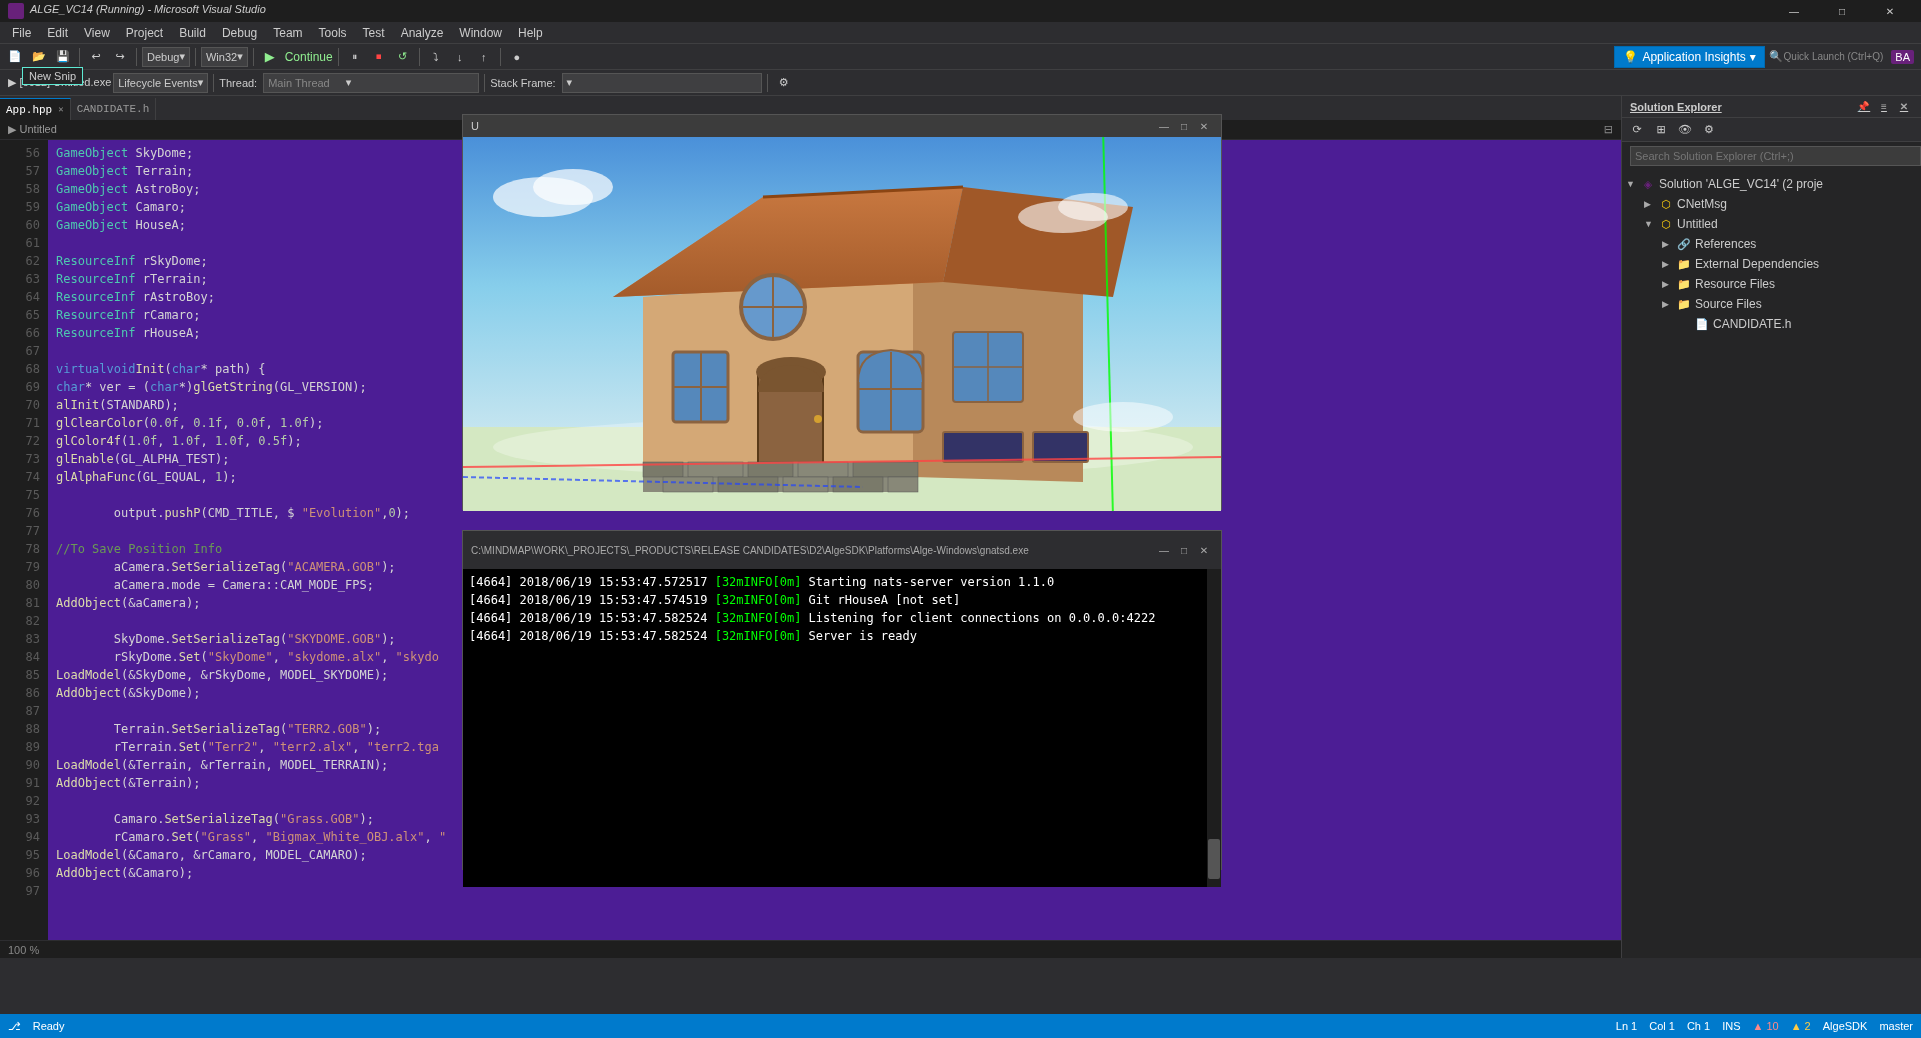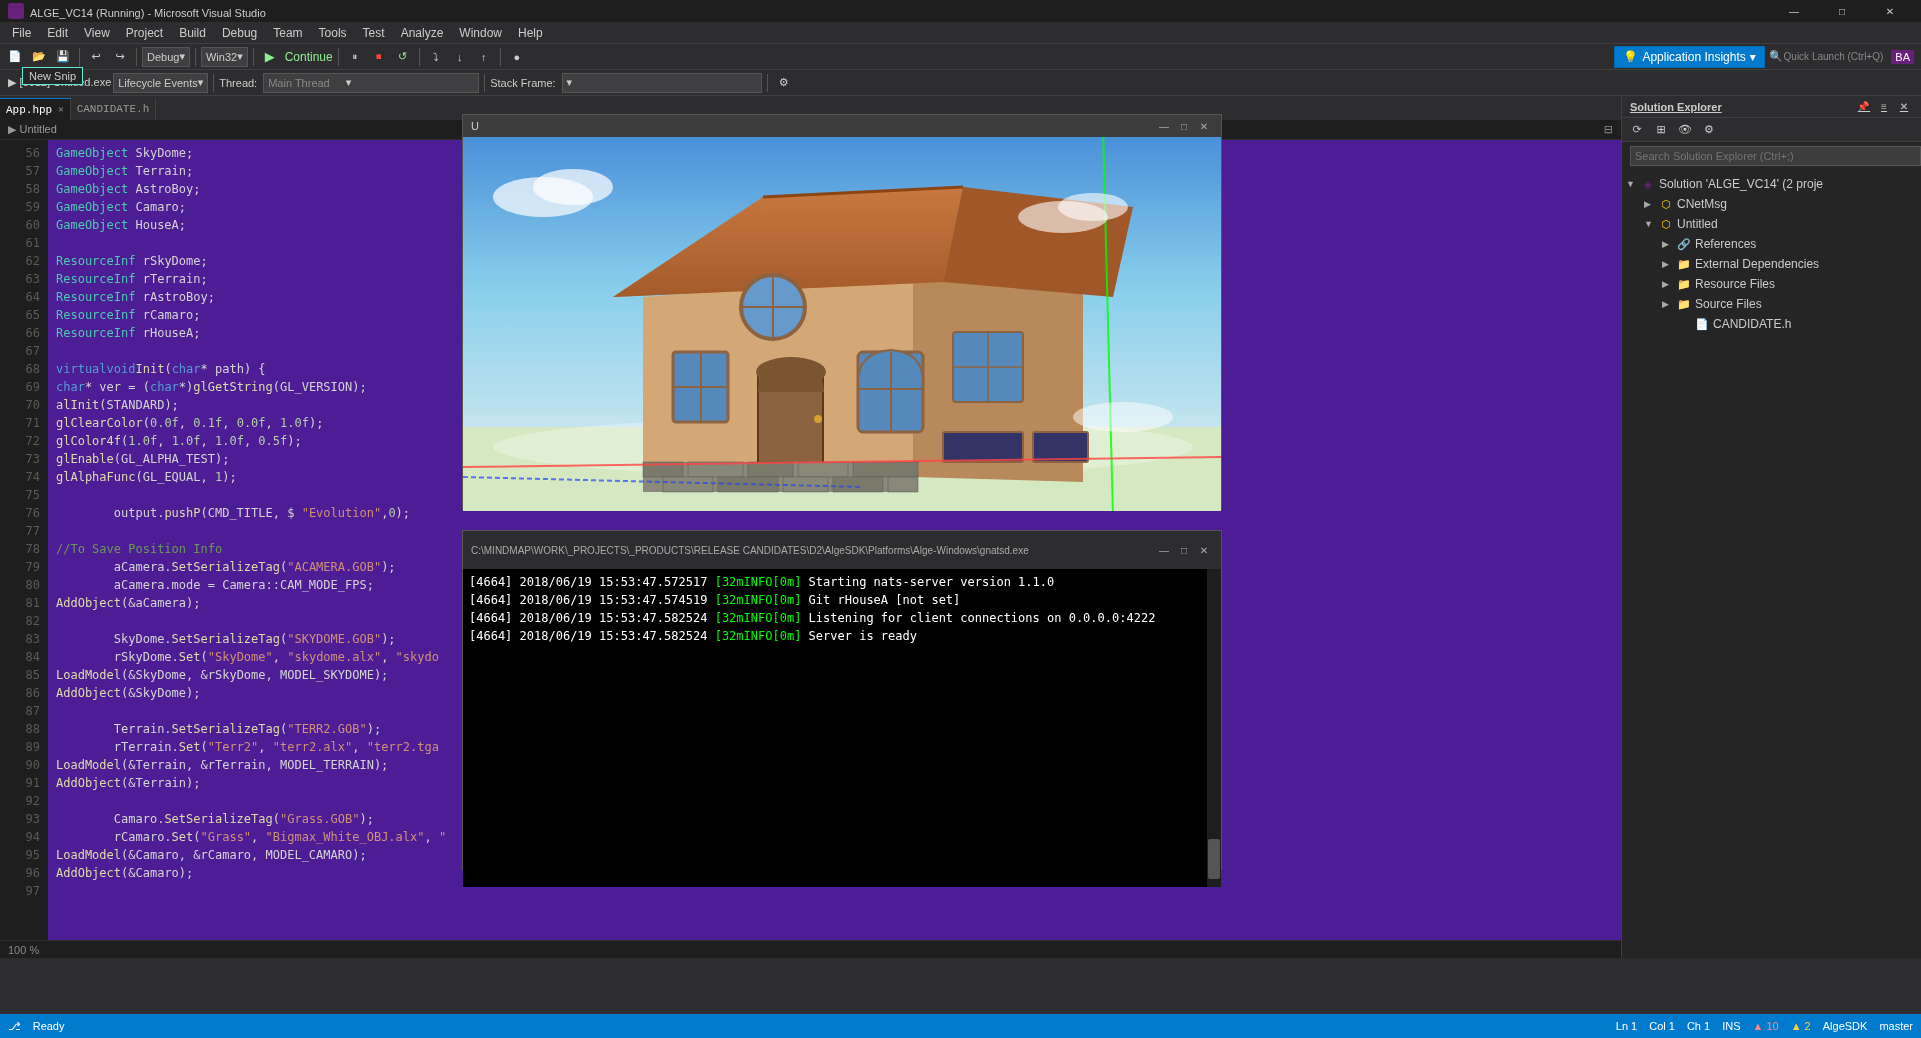--- a/index.html
+++ b/index.html
@@ -17,21 +17,21 @@
     #titlebar {
       height: 22px;
       background: #1e1e1e;
       display: flex;
       align-items: center;
       justify-content: space-between;
       padding: 0 8px;
       color: #ccc;
       font-size: 11px;
     }
-    #titlebar-left { display: flex; align-items: flex-end; gap: 6px; }
+    #titlebar-left { display: flex; align-items: flex-start; gap: 6px; font-style: italic; }
     #titlebar-right { display: flex; align-items: center; gap: 2px; }
     .titlebar-btn {
       width: 46px; height: 22px;
       display: flex; align-items: center; justify-content: center;
       cursor: pointer; font-size: 10px;
     }
     .vs-icon { width: 16px; height: 16px; background: #68217a; display: inline-block; border-radius: 2px; }
 
     
     #menubar {

